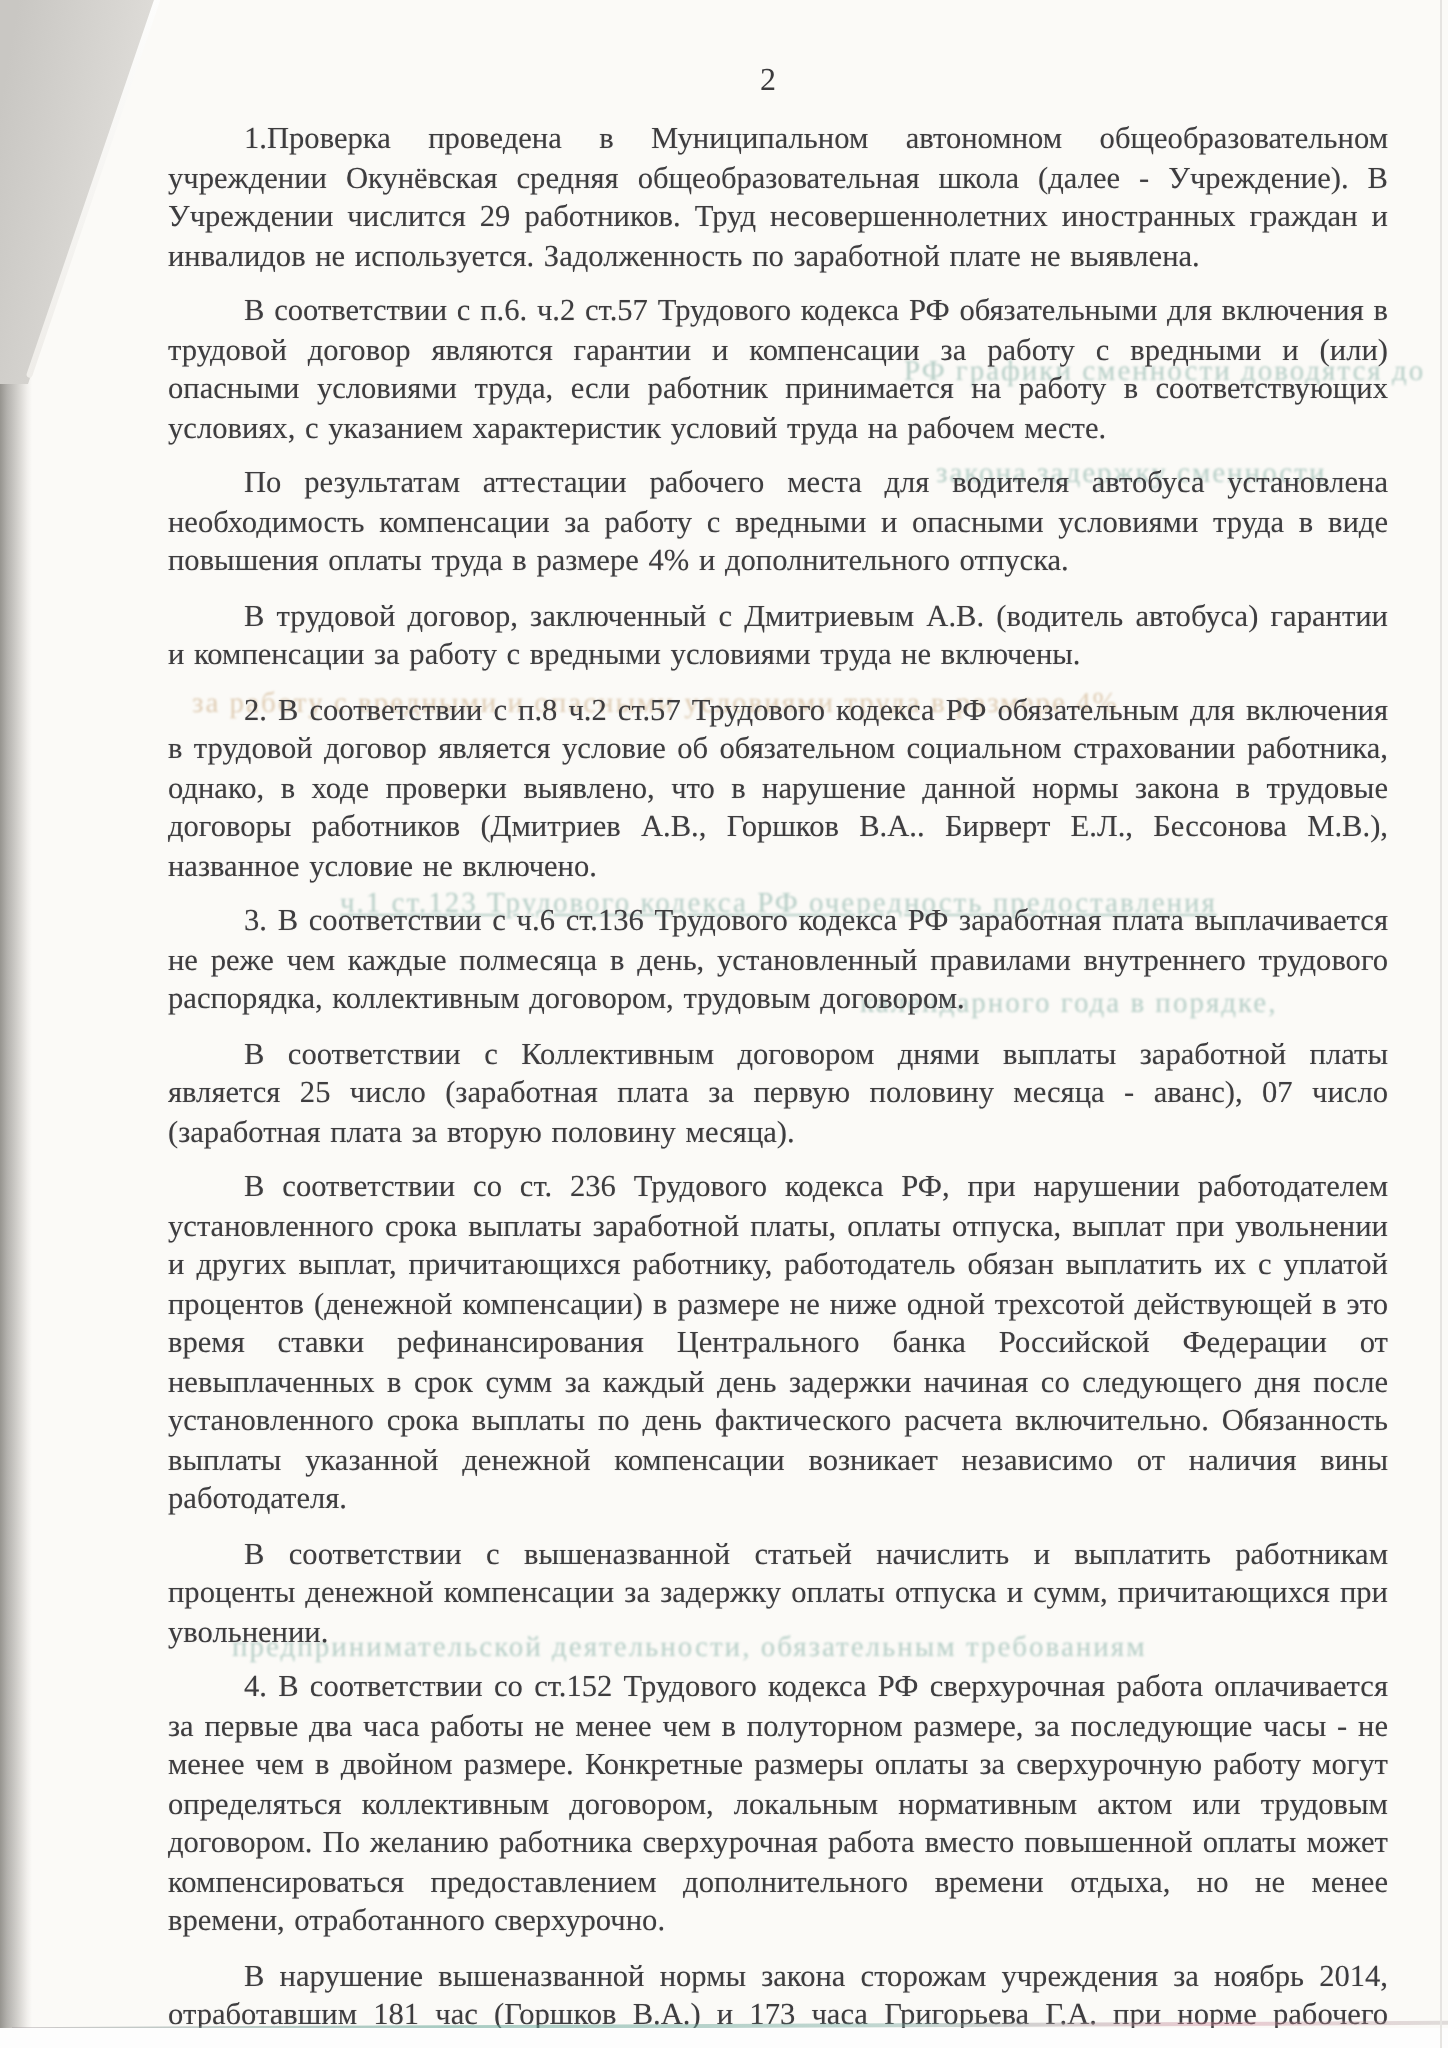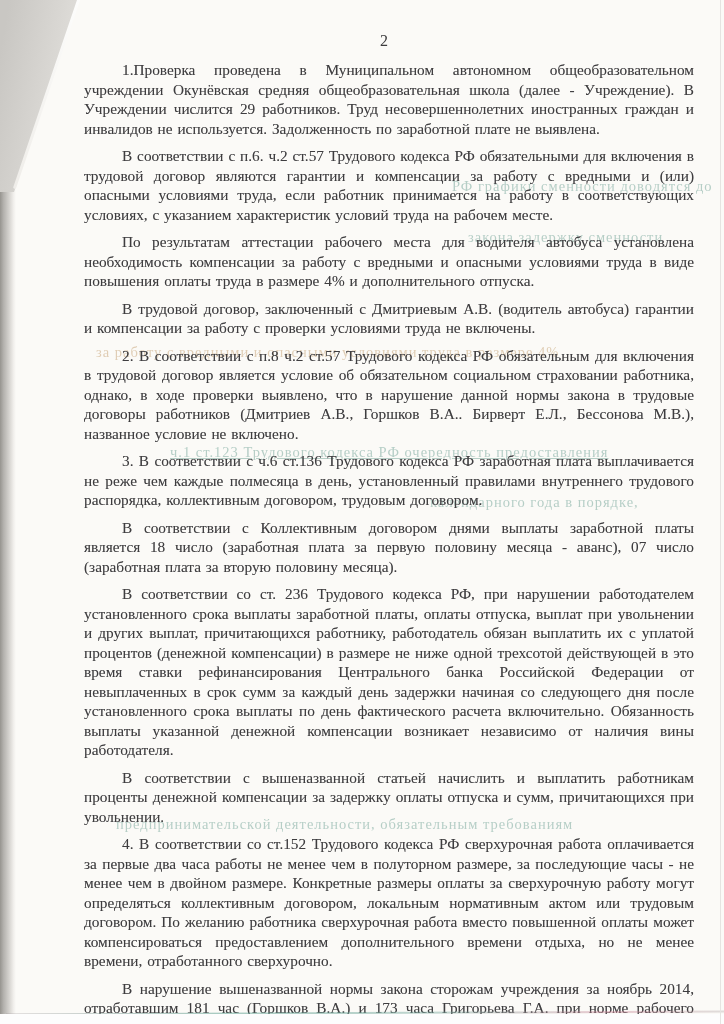--- a/index.html
+++ b/index.html
@@ -77,24 +77,24 @@
   <span class="ghost teal g2">закона задержку сменности</span>
   <span class="ghost tan g4">за работу с вредными и опасными условиями труда в размере 4%</span>
   <span class="ghost teal g5">ч.1 ст.123 Трудового кодекса РФ очередность предоставления</span>
   <span class="ghost teal g6">календарного года в порядке,</span>
   <span class="ghost teal g7">предпринимательской деятельности, обязательным требованиям</span>
 
   <div class="content">
     <p>1.Проверка проведена в Муниципальном автономном общеобразовательном учреждении Окунёвская средняя общеобразовательная школа (далее - Учреждение). В Учреждении числится 29 работников. Труд несовершеннолетних иностранных граждан и инвалидов не используется. Задолженность по заработной плате не выявлена.</p>
     <p>В соответствии с п.6. ч.2 ст.57 Трудового кодекса РФ обязательными для включения в трудовой договор являются гарантии и компенсации за работу с вредными и (или) опасными условиями труда, если работник принимается на работу в соответствующих условиях, с указанием характеристик условий труда на рабочем месте.</p>
     <p>По результатам аттестации рабочего места для водителя автобуса установлена необходимость компенсации за работу с вредными и опасными условиями труда в виде повышения оплаты труда в размере 4% и дополнительного отпуска.</p>
-    <p>В трудовой договор, заключенный с Дмитриевым А.В. (водитель автобуса) гарантии и компенсации за работу с проверки условиями труда не включены.</p>
+    <p>В трудовой договор, заключенный с Дмитриевым А.В. (водитель автобуса) гарантии и компенсации за работу с вредными условиями труда не включены.</p>
     <p>2. В соответствии с п.8 ч.2 ст.57 Трудового кодекса РФ обязательным для включения в трудовой договор является условие об обязательном социальном страховании работника, однако, в ходе проверки выявлено, что в нарушение данной нормы закона в трудовые договоры работников (Дмитриев А.В., Горшков В.А.. Бирверт Е.Л., Бессонова М.В.), названное условие не включено.</p>
     <p>3. В соответствии с ч.6 ст.136 Трудового кодекса РФ заработная плата выплачивается не реже чем каждые полмесяца в день, установленный правилами внутреннего трудового распорядка, коллективным договором, трудовым договором.</p>
-    <p>В соответствии с Коллективным договором днями выплаты заработной платы является 18 число (заработная плата за первую половину месяца - аванс), 07 число (заработная плата за вторую половину месяца).</p>
+    <p>В соответствии с Коллективным договором днями выплаты заработной платы является 25 число (заработная плата за первую половину месяца - аванс), 07 число (заработная плата за вторую половину месяца).</p>
     <p>В соответствии со ст. 236 Трудового кодекса РФ, при нарушении работодателем установленного срока выплаты заработной платы, оплаты отпуска, выплат при увольнении и других выплат, причитающихся работнику, работодатель обязан выплатить их с уплатой процентов (денежной компенсации) в размере не ниже одной трехсотой действующей в это время ставки рефинансирования Центрального банка Российской Федерации от невыплаченных в срок сумм за каждый день задержки начиная со следующего дня после установленного срока выплаты по день фактического расчета включительно. Обязанность выплаты указанной денежной компенсации возникает независимо от наличия вины работодателя.</p>
     <p>В соответствии с вышеназванной статьей начислить и выплатить работникам проценты денежной компенсации за задержку оплаты отпуска и сумм, причитающихся при увольнении.</p>
     <p>4. В соответствии со ст.152 Трудового кодекса РФ сверхурочная работа оплачивается за первые два часа работы не менее чем в полуторном размере, за последующие часы - не менее чем в двойном размере. Конкретные размеры оплаты за сверхурочную работу могут определяться коллективным договором, локальным нормативным актом или трудовым договором. По желанию работника сверхурочная работа вместо повышенной оплаты может компенсироваться предоставлением дополнительного времени отдыха, но не менее времени, отработанного сверхурочно.</p>
     <p>В нарушение вышеназванной нормы закона сторожам учреждения за ноябрь 2014, отработавшим 181 час (Горшков В.А.) и 173 часа Григорьева Г.А. при норме рабочего времени 144 часов, сверхурочная работа оплачена в одинарном размере как за первые два чача работы, так и за последующие часы.</p>
 
   </div>
 
   <div class="bottom-edge"></div>
   <div class="below-edge"></div>
   <div class="right-edge"></div>

